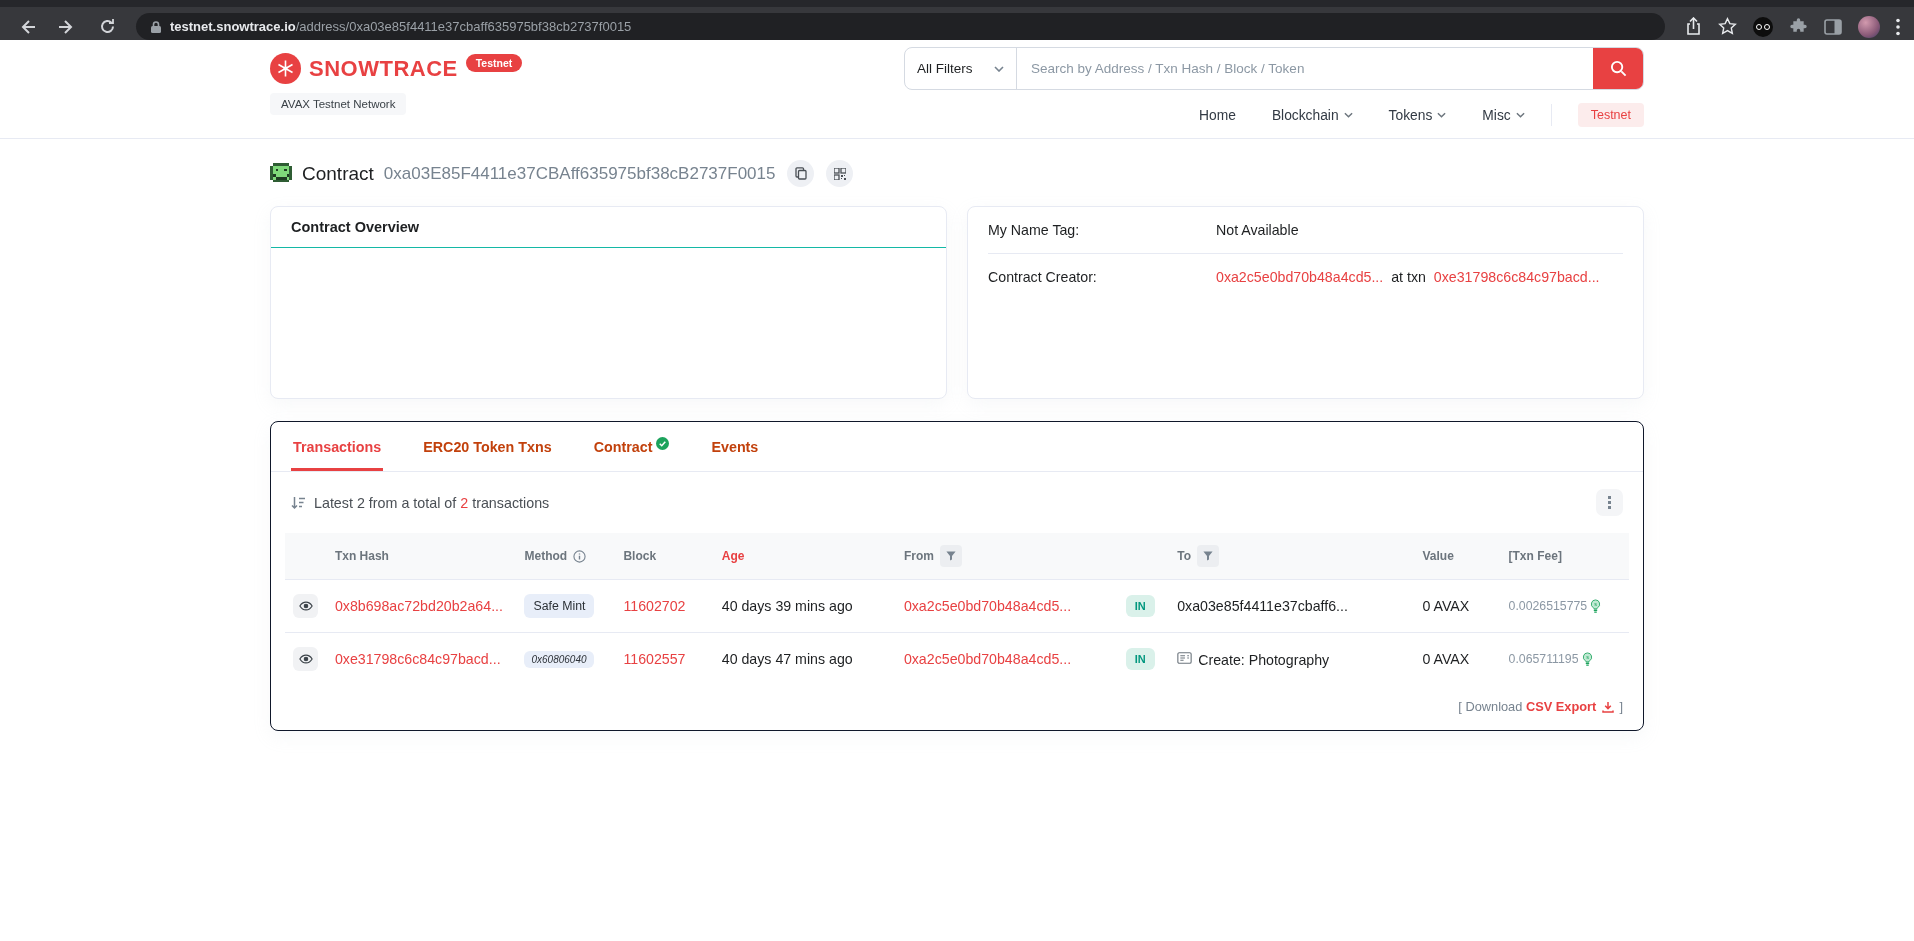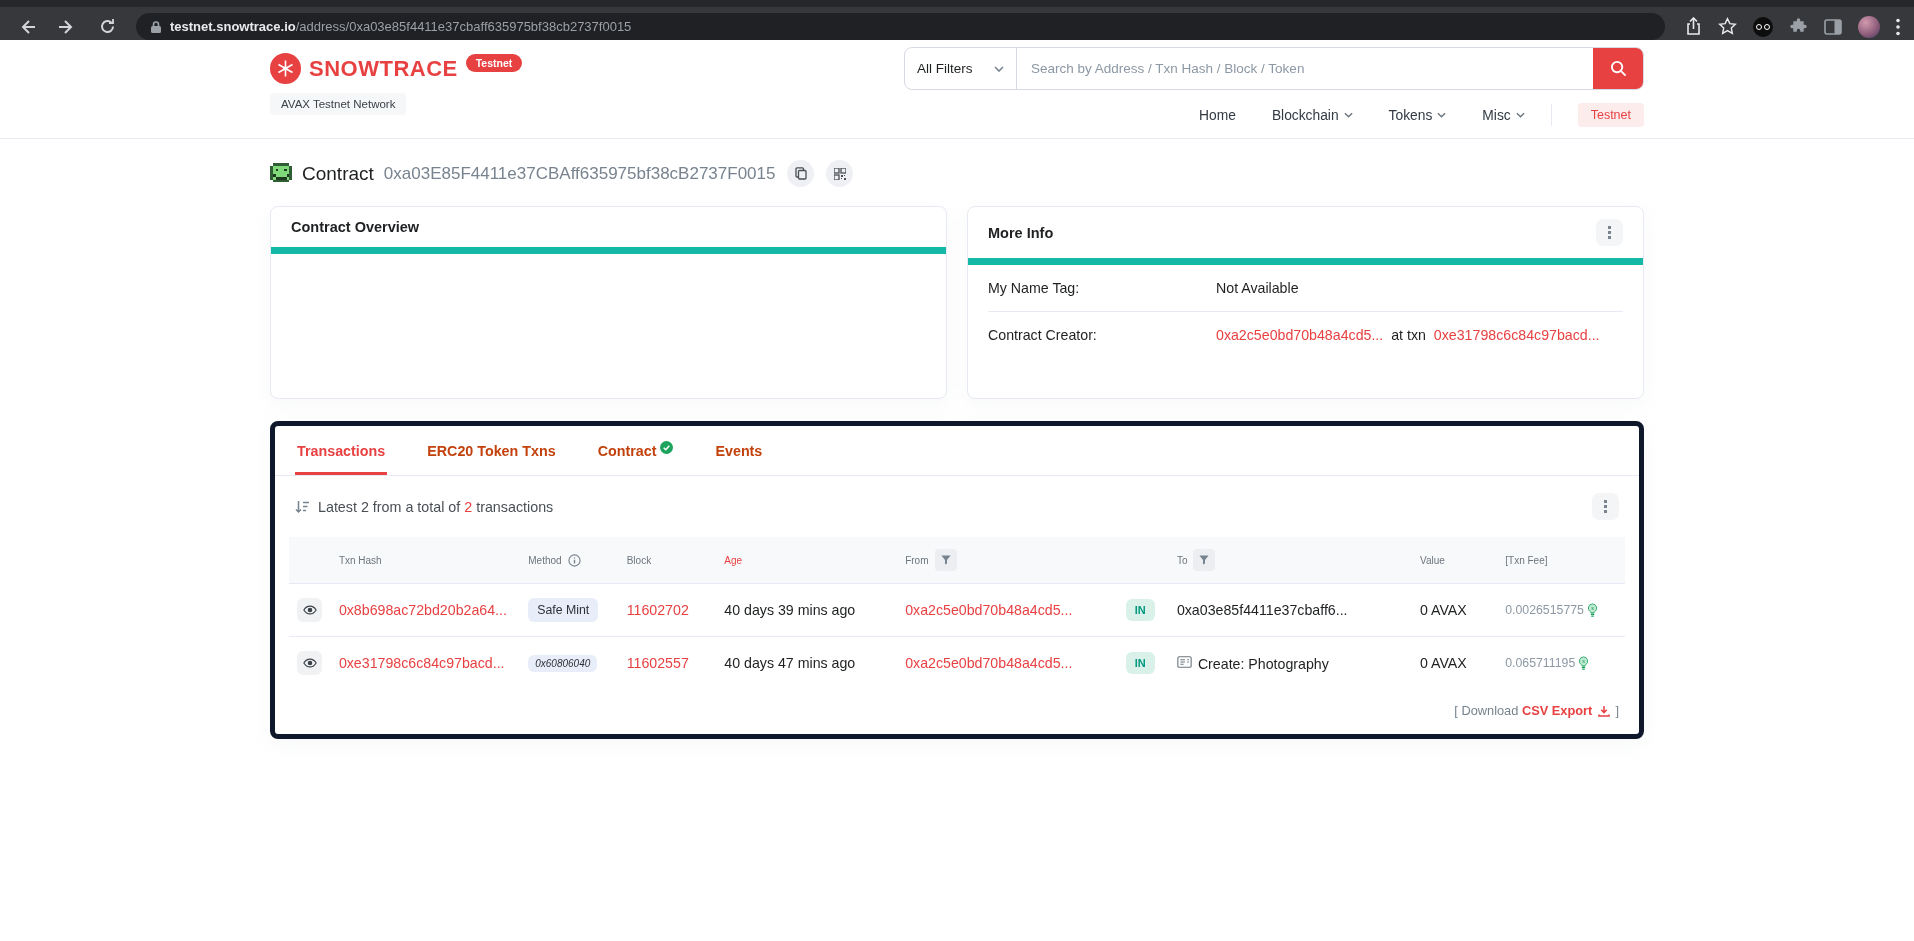--- a/index.html
+++ b/index.html
@@ -57,47 +57,47 @@
   .page-type { font-size:19px; color:#1e2022; }
   .page-address { font-size:17px; color:#77838f;text-align:center; }
   .round-btn { width:27px; height:27px; border-radius:50%; border:none; background:#eef0f4;
     display:flex; align-items:center; justify-content:center; cursor:pointer; margin-left:2px; }
 
   
   .cards { display:flex; gap:20px; }
   .card { flex:1; background:#fff; border:1px solid #e7eaf3; border-radius:8px; height:193px;
     box-shadow:0 6px 18px rgba(189,197,209,.12); }
   .card-header { display:flex; align-items:center; justify-content:space-between;
-    padding:12px 20px; border-bottom:7px solid #14b8a6; }
+    padding:12px 20px; border-bottom:1px solid #14b8a6; }
   .card-title { font-size:14.5px; font-weight:bold; color:#1e2022; }
   .kebab-btn { width:27px; height:27px; border:none; border-radius:7px; background:#f4f5f7;
     display:flex; flex-direction:column; align-items:center; justify-content:center; gap:2px; cursor:pointer; }
   .kebab-btn i { width:3px; height:3px; background:#77838f; display:block; }
   .card-body { padding:0 20px; }
   .info-row { display:flex; align-items:center; padding:15px 0; font-size:14.2px; }
   .info-row + .info-row { border-top:1px solid #e7eaf3; }
   .info-label { width:228px; flex:none; color:#1e2022; }
   .red-link { color:#e84142; text-decoration:none; cursor:pointer; }
   .tracker-val { display:flex; align-items:center; gap:6px; }
   .tracker-circle { width:20px; height:20px; border-radius:50%; background:#a5afb9;
     display:flex; align-items:center; justify-content:center; }
 
   
-  .tx-panel { margin-top:22px; border:5px solid #0f172a; border-radius:8px; background:#fff;
+  .tx-panel { margin-top:22px; border:1px solid #0f172a; border-radius:8px; background:#fff;
     box-shadow:0 6px 18px rgba(189,197,209,.12); padding-bottom:16px; }
   .tabs { display:flex; gap:38px; padding:0 20px; border-bottom:1px solid #e7eaf3; }
   .tab { padding:17px 2px 13px; font-size:14.3px; font-weight:bold; color:#c2410c; cursor:pointer;
     display:flex; align-items:flex-start; gap:4px; border-bottom:3px solid transparent; }
   .tab.active { color:#e84142; border-bottom-color:#e84142; }
   .summary-row { display:flex; align-items:center; justify-content:space-between; padding:17px 20px; }
   .summary-left { display:flex; align-items:center; gap:8px; font-size:14.3px; color:#4a4f55; }
   .count-red { color:#e84142; }
   .table-wrap { padding:0 14px; }
   table { width:100%; border-collapse:collapse; font-size:14.2px; }
-  thead th { text-align:left; font-size:10px; font-weight:normal; color:#6c757d;
+  thead th { text-align:left; font-size:12px; font-weight:bold; color:#6c757d;
     padding:12px 8px; background:#f8f9fa; }
   thead th.red { color:#e84142; }
   tbody td { padding:14px 8px; border-top:1px solid #e7eaf3; white-space:nowrap; }
   .th-inline { display:flex; align-items:center; gap:6px; }
   .filter-btn { width:22px; height:22px; border:none; border-radius:4px; background:#eceef1;
     display:flex; align-items:center; justify-content:center; cursor:pointer; }
   .eye-btn { width:25px; height:24px; border:none; border-radius:6px; background:#f1f2f4;
     display:flex; align-items:center; justify-content:center; cursor:pointer; }
   .method-badge { display:inline-block; background:#e8eef9; color:#2c3137; font-size:12.3px;
     padding:5px 9px; border-radius:6px; }
@@ -283,28 +283,20 @@
 
   <div class="cards">
 
     <div class="card">
       <div class="card-header">
         <span class="card-title">Contract Overview</span>
       </div>
     </div>
 
     <div class="card">
-      <div class="card-header">
-        <span class="card-title">More Info</span>
-        <button class="kebab-btn">
-            <i></i>
-            <i></i>
-            <i></i>
-          </button>
-      </div>
       <div class="card-body">
         <div class="info-row">
           <span class="info-label">My Name Tag:</span>
           <span>Not Available</span>
         </div>
         <div class="info-row">
           <span class="info-label">Contract Creator:</span>
           <span>
             <a class="red-link">0xa2c5e0bd70b48a4cd5...</a>
             <span style="margin:0 4px;">at txn</span>

